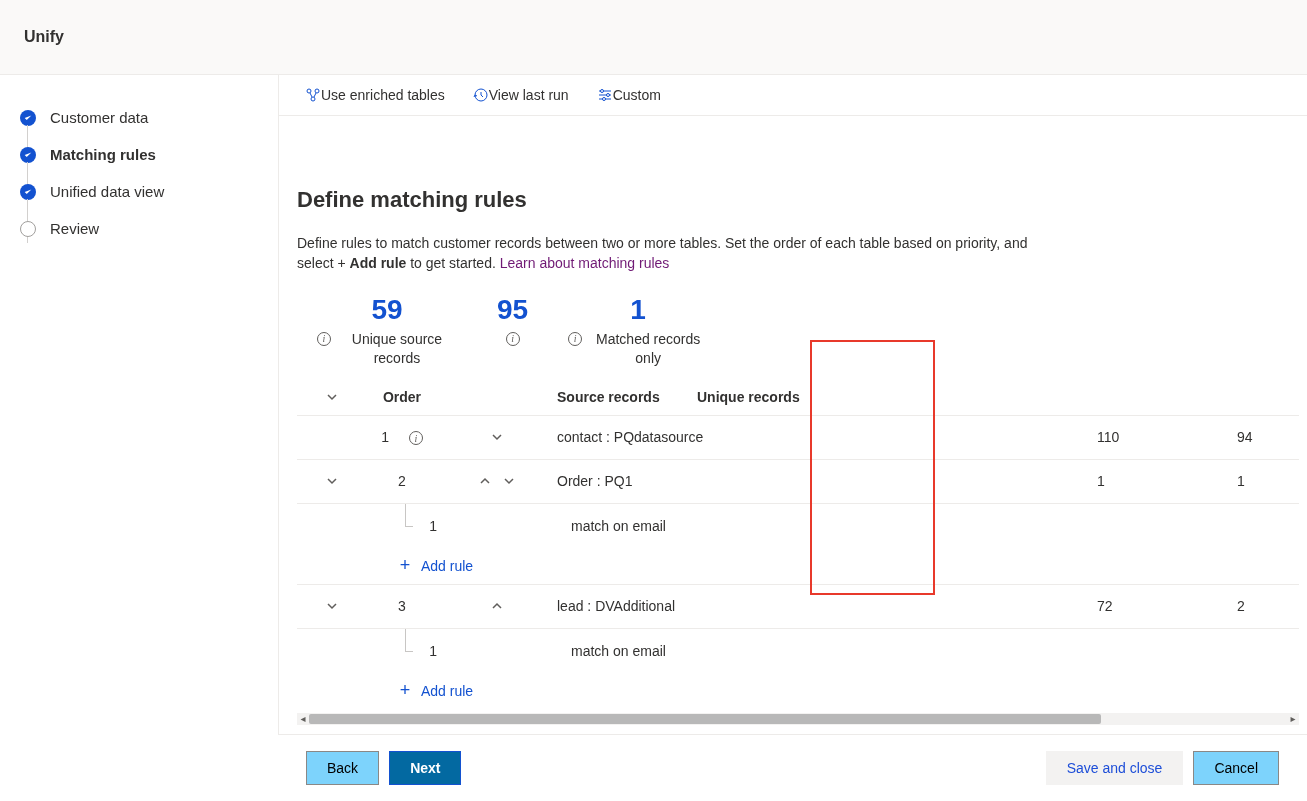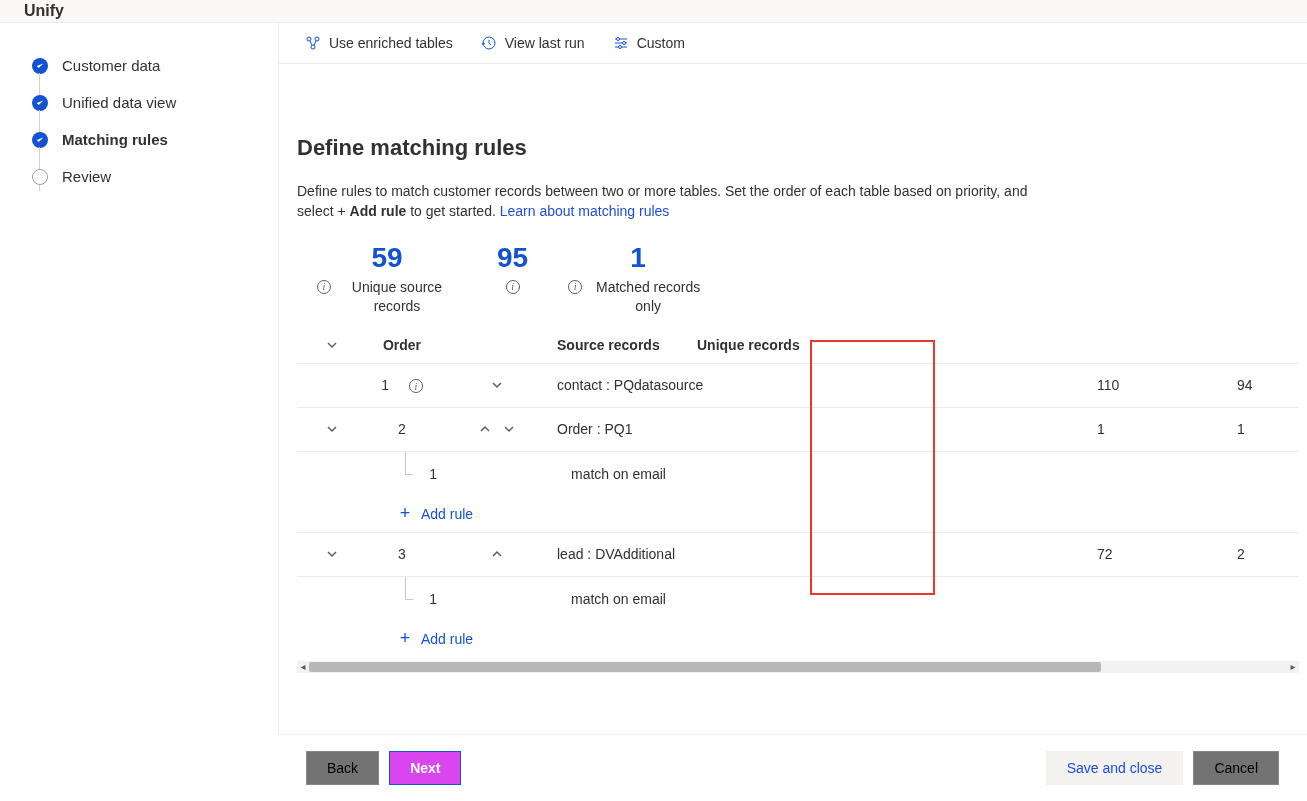--- a/index.html
+++ b/index.html
@@ -13,31 +13,31 @@
       color: #323130;
       background: #ffffff;
       width: 1307px;
       height: 801px;
       overflow: hidden;
       position: relative;
     }
     .header {
       background: #faf9f8;
       border-bottom: 1px solid #edebe9;
-      padding: 2px 24px;
+      padding: 28px 24px;
       font-size: 16px;
       font-weight: 600;
     }
     .main-layout {
       display: flex;
       height: calc(100% - 90px);
     }
     .sidebar {
       width: 278px;
-      padding: 24px 0 0 32px;
+      padding: 24px 0 0 20px;
     }
     .step {
       display: flex;
       align-items: center;
       gap: 14px;
       padding: 10px 0;
       position: relative;
       cursor: pointer;
     }
     .step-connector {
@@ -88,21 +88,20 @@
     .toolbar {
       display: flex;
       gap: 28px;
       padding: 12px 26px;
       border-bottom: 1px solid #edebe9;
       align-items: center;
     }
     .toolbar-item {
       display: flex;
       align-items: center;
-      gap: 8px;
       color: #323130;
       cursor: pointer;
       font-size: 14px;
     }
     .toolbar-item svg {
       width: 16px;
       height: 16px;
     }
     .panel {
       padding: 26px 8px 0 18px;
@@ -119,21 +118,21 @@
       font-size: 14px;
       color: #323130;
       line-height: 1.45;
       margin-bottom: 20px;
       max-width: 740px;
     }
     .panel-desc .bold {
       font-weight: 600;
     }
     .link {
-      color: #1d4ed8;
+      color: #701a75;
       text-decoration: none;
       cursor: pointer;
     }
     .stats {
       display: flex;
       gap: 40px;
       margin-bottom: 10px;
       padding-left: 20px;
     }
     .stat {
@@ -263,27 +262,27 @@
       border-top: 1px solid #edebe9;
       padding: 16px 28px;
       display: flex;
       gap: 10px;
       align-items: center;
       background: white;
     }
     .btn {
       padding: 8px 20px;
       border: 1px solid #8a8886;
-      background: #737373;
+      background: #7dd3fc;
       cursor: pointer;
       font-size: 14px;
       font-family: inherit;
     }
     .btn.primary {
-      background: #d946ef;
+      background: #0369a1;
       border-color: #1352d0;
       color: white;
       font-weight: 600;
     }
     .btn.disabled {
       background: #f3f2f1;
       border-color: #f3f2f1;
       color: #1d4ed8;
       cursor: default;
     }
@@ -326,37 +325,37 @@
   <div class="sidebar">
     <div class="step">
       <div class="step-check">
           <svg viewBox="0 0 12 12">
             <path d="M2 6l2.5 2.5L10 3"></path>
           </svg>
         </div>
       <div class="step-connector"></div>
       <span class="step-label">Customer data</span>
     </div>
+    <div class="step active">
+      <div class="step-check">
+          <svg viewBox="0 0 12 12">
+            <path d="M2 6l2.5 2.5L10 3"></path>
+          </svg>
+        </div>
+      <div class="step-connector"></div>
+      <span class="step-label">Matching rules</span>
+    </div>
     <div class="step">
       <div class="step-check">
           <svg viewBox="0 0 12 12">
             <path d="M2 6l2.5 2.5L10 3"></path>
           </svg>
         </div>
       <div class="step-connector"></div>
       <span class="step-label">Unified data view</span>
-    </div>
-    <div class="step active">
-      <div class="step-check">
-          <svg viewBox="0 0 12 12">
-            <path d="M2 6l2.5 2.5L10 3"></path>
-          </svg>
-        </div>
-      <div class="step-connector"></div>
-      <span class="step-label">Matching rules</span>
     </div>
     <div class="step">
       <div class="step-open"></div>
       <span class="step-label">Review</span>
     </div>
   </div>
 
   <div class="content">
     <div class="toolbar">
       <div class="toolbar-item">

